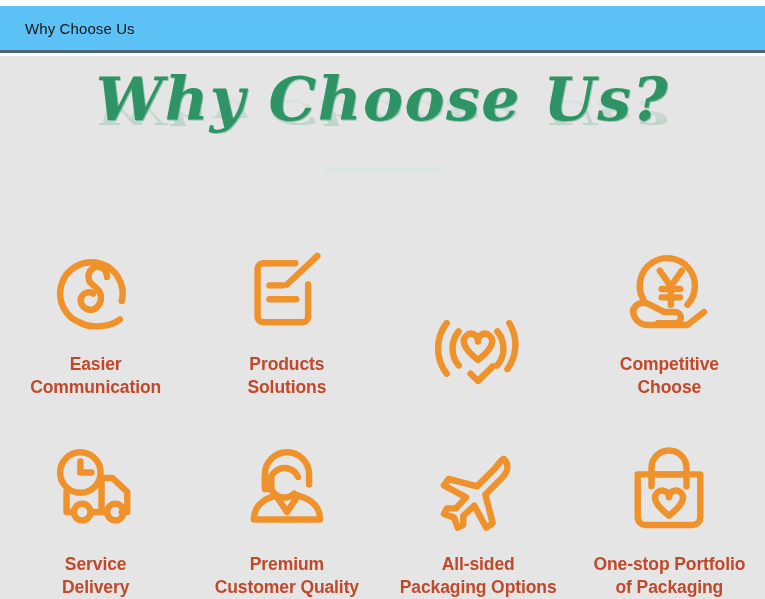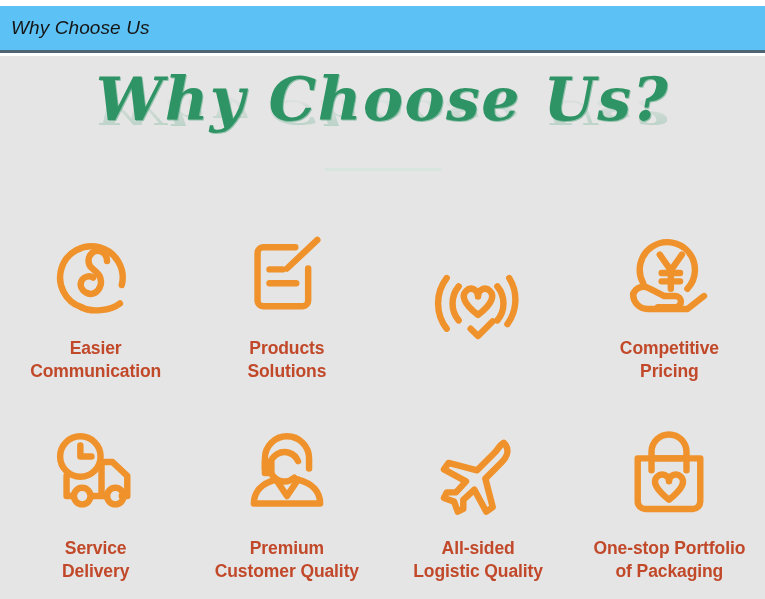--- a/index.html
+++ b/index.html
@@ -17,26 +17,25 @@
     position: absolute;
     left: 0; top: 6px;
     width: 765px;
     height: 47px;
     background: #5cc2f5;
     border-bottom: 3px solid #4d6572;
     display: flex;
     align-items: center;
   }
   #titlebar .title-text {
-    font-size: 19px;
+    font-size: 15px;
     color: #151515;
-    padding-left: 11px;
+    padding-left: 25px;
     letter-spacing: 0.1px;
     white-space: nowrap;
-    font-style: italic;
   }
 
   
   #page {
     position: absolute;
     left: 0; top: 56px;
     width: 765px;
     height: 543px;
     background: #e5e5e5;
   }
@@ -87,21 +86,21 @@
     margin-top: 22px;
     display: grid;
     grid-template-columns: repeat(4, 1fr);
     grid-template-rows: repeat(2, 200px);
     row-gap: 0px;
   }
   .feature {
     display: flex;
     flex-direction: column;
     align-items: center;
-    justify-content: center;
+    justify-content: flex-end;
     padding-top: 6px;
   }
   .feature-icon {
     width: 104px;
     height: 104px;
     display: flex;
     align-items: center;
     justify-content: center;
   }
   .feature-icon svg { display: block; }
@@ -181,21 +180,21 @@
           <path d="M22 60 A30 30 0 1 1 70 66"></path>
           <path d="M40 29 L52 46 L64 29"></path>
           <line x1="42" y1="49" x2="62" y2="49"></line>
           <line x1="42" y1="58" x2="62" y2="58"></line>
           <line x1="52" y1="46" x2="52" y2="66"></line>
           <path d="M11 72 C14 64 22 62 29 66 L45 74 H57 a6 6 0 0 1 0 12 H38"></path>
           <path d="M11 72 C11 80 17 88 27 88 H70 L88 74"></path>
         </svg>
       </div>
       <div class="feature-label">Competitive
-Pricing</div>
+Choose</div>
     </div>
 
     <div class="feature">
       <div class="feature-icon">
         <svg width="92" height="92" viewBox="0 0 100 100" fill="none" stroke="#f0922b" stroke-width="7" stroke-linecap="round" stroke-linejoin="round">
           <circle cx="33" cy="31" r="22"></circle>
           <path d="M33 19 V31 H45"></path>
           <path d="M18 52 V74 H24"></path>
           <path d="M46 74 H62"></path>
           <path d="M56 37 V74"></path>
@@ -222,21 +221,21 @@
 Customer Quality</div>
     </div>
 
     <div class="feature">
       <div class="feature-icon">
         <svg width="92" height="92" viewBox="0 0 100 100" fill="none" stroke="#f0922b" stroke-width="7" stroke-linecap="round" stroke-linejoin="round">
           <path d="M78 16 C84 22 83 30 76 37 L58 55 L66 86 L59 91 L46 67 L34 78 L34 88 L28 91 L24 80 L13 76 L16 70 L26 70 L37 58 L13 45 L18 38 L49 46 L67 28 C74 21 72 20 78 16 Z"></path>
         </svg>
       </div>
       <div class="feature-label">All-sided
-Logistic Quality</div>
+Packaging Options</div>
     </div>
 
     <div class="feature">
       <div class="feature-icon">
         <svg width="92" height="92" viewBox="0 0 100 100" fill="none" stroke="#f0922b" stroke-width="7" stroke-linecap="round" stroke-linejoin="round">
           <path d="M16 33 H84 V80 a8 8 0 0 1 -8 8 H24 a8 8 0 0 1 -8 -8 Z"></path>
           <path d="M31 46 V26 a19 19 0 0 1 38 0 V46"></path>
           <line x1="35" y1="33" x2="65" y2="33"></line>
           <path d="M50 58 C50 51 42 48 37 53 C32 58 35 66 50 78 C65 66 68 58 63 53 C58 48 50 51 50 58 Z"></path>
         </svg>

